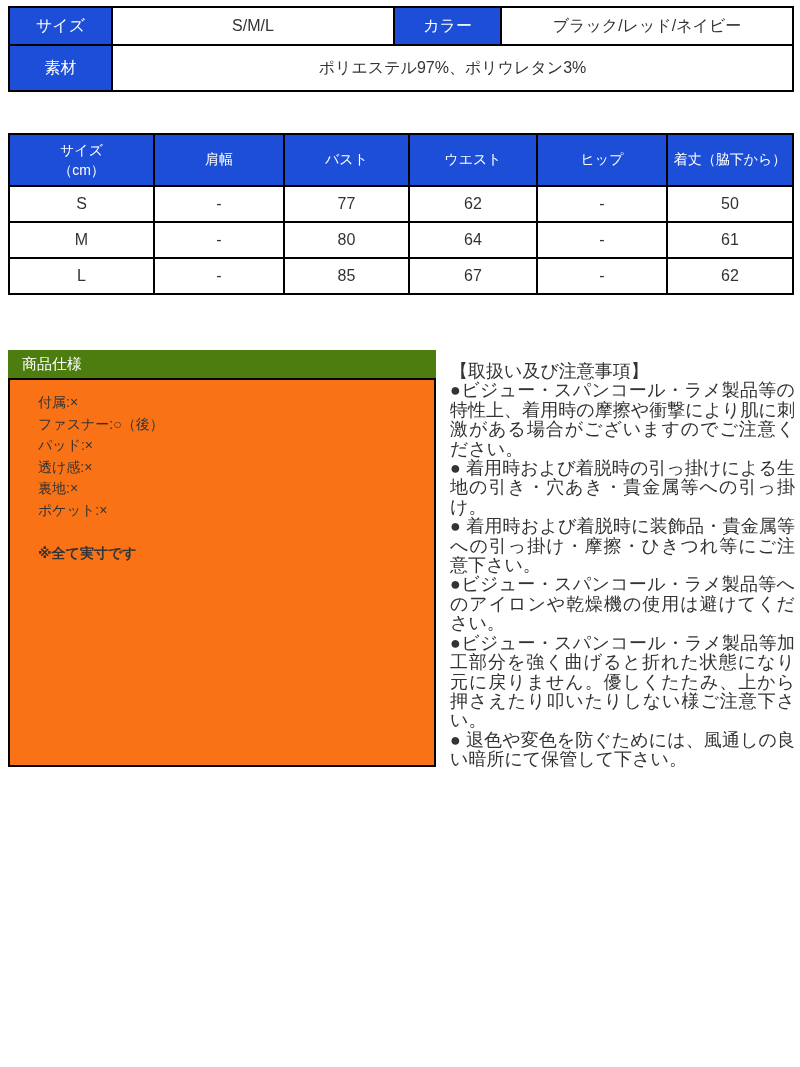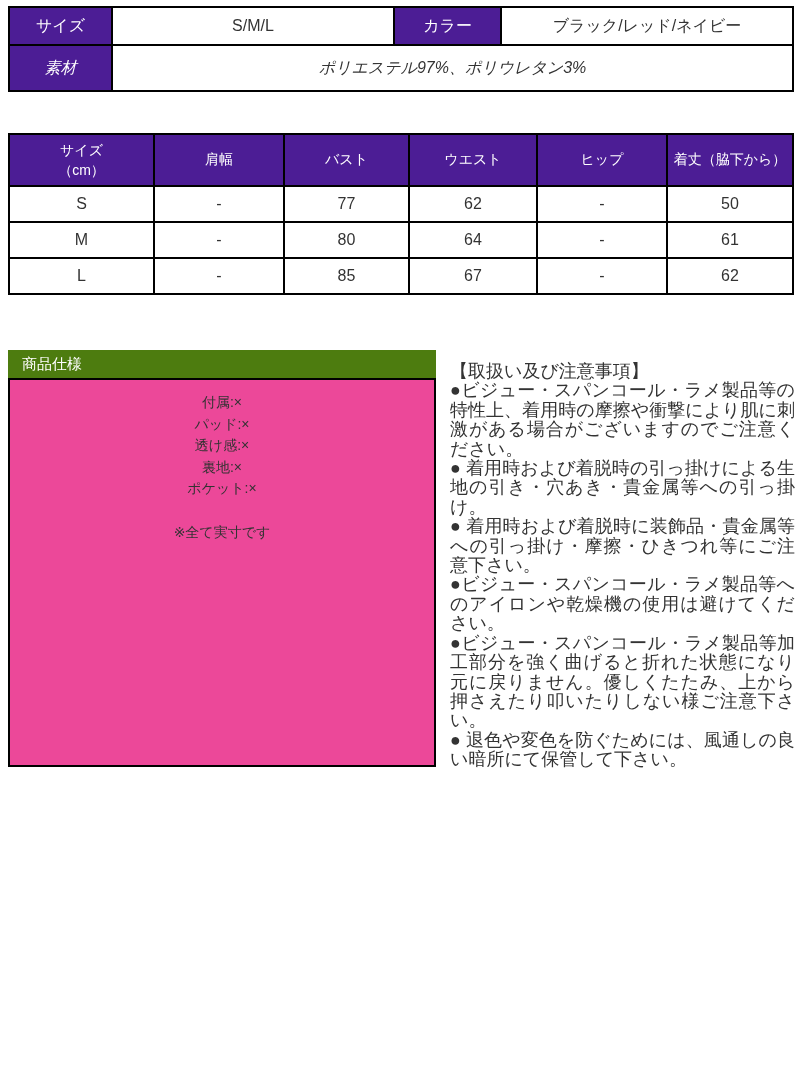--- a/index.html
+++ b/index.html
@@ -3,43 +3,43 @@
 <meta charset="utf-8">
 <style>
   html,body{margin:0;padding:0;}
   body{
     width:800px;height:1067px;background:#ffffff;position:relative;
     font-family:"Liberation Sans","DejaVu Sans",sans-serif;
     color:#333333;-webkit-font-smoothing:antialiased;
   }
   table{border-collapse:collapse;table-layout:fixed;}
   td,th{border:2px solid #000000;text-align:center;vertical-align:middle;padding:0;}
-  .dark{background:#4c1d95;color:#ffffff;font-weight:normal;font-size:14px;}
+  .dark{background:#1d4ed8;color:#ffffff;font-weight:normal;font-size:14px;}
   
   .summary-table{position:absolute;left:8px;top:6px;width:784px;}
   .summary-table td{font-size:16px;}
   .summary-table tr.r1 td{height:36px;}
-  .summary-table tr.r2 td{height:44px;font-style:italic;}
+  .summary-table tr.r2 td{height:44px;}
   
   .size-chart{position:absolute;left:8px;top:133px;width:784px;}
   .size-chart th{height:50px;}
   .size-chart td{height:34px;font-size:16px;}
   .two-line{white-space:pre-line;line-height:20px;}
   
   .spec-section{position:absolute;left:8px;top:350px;width:428px;}
   .spec-header{
     background:#4d7c0f;color:#ffffff;height:28px;line-height:28px;
     font-size:15px;padding-left:14px;box-sizing:border-box;
   }
   .spec-box{
-    border:2px solid #000000;background:#ec4899;height:389px;
-    box-sizing:border-box;padding:12px 28px;text-align:center;
+    border:2px solid #000000;background:#f97316;height:389px;
+    box-sizing:border-box;padding:12px 28px;
   }
   .spec-box p{margin:0;font-size:14px;line-height:21.5px;color:#333333;}
-  .spec-note{margin-top:22px !important;}
+  .spec-note{margin-top:22px !important;font-weight:bold;}
   
   .precautions{position:absolute;left:450px;top:362px;width:345px;}
   .precautions p{margin:0;font-size:18px;line-height:19.4px;color:#333333;
     text-align:justify;word-break:break-all;}
 </style>
 </head>
 <body>
 
 <table class="summary-table">
   <colgroup>
@@ -107,20 +107,21 @@
       <td>-</td>
       <td>62</td>
     </tr>
   </tbody>
 </table>
 
 <div class="spec-section">
   <div class="spec-header">商品仕様</div>
   <div class="spec-box">
     <p>付属:×</p>
+    <p>ファスナー:○（後）</p>
     <p>パッド:×</p>
     <p>透け感:×</p>
     <p>裏地:×</p>
     <p>ポケット:×</p>
     <p class="spec-note">※全て実寸です</p>
   </div>
 </div>
 
 <div class="precautions">
   <p>【取扱い及び注意事項】</p>

